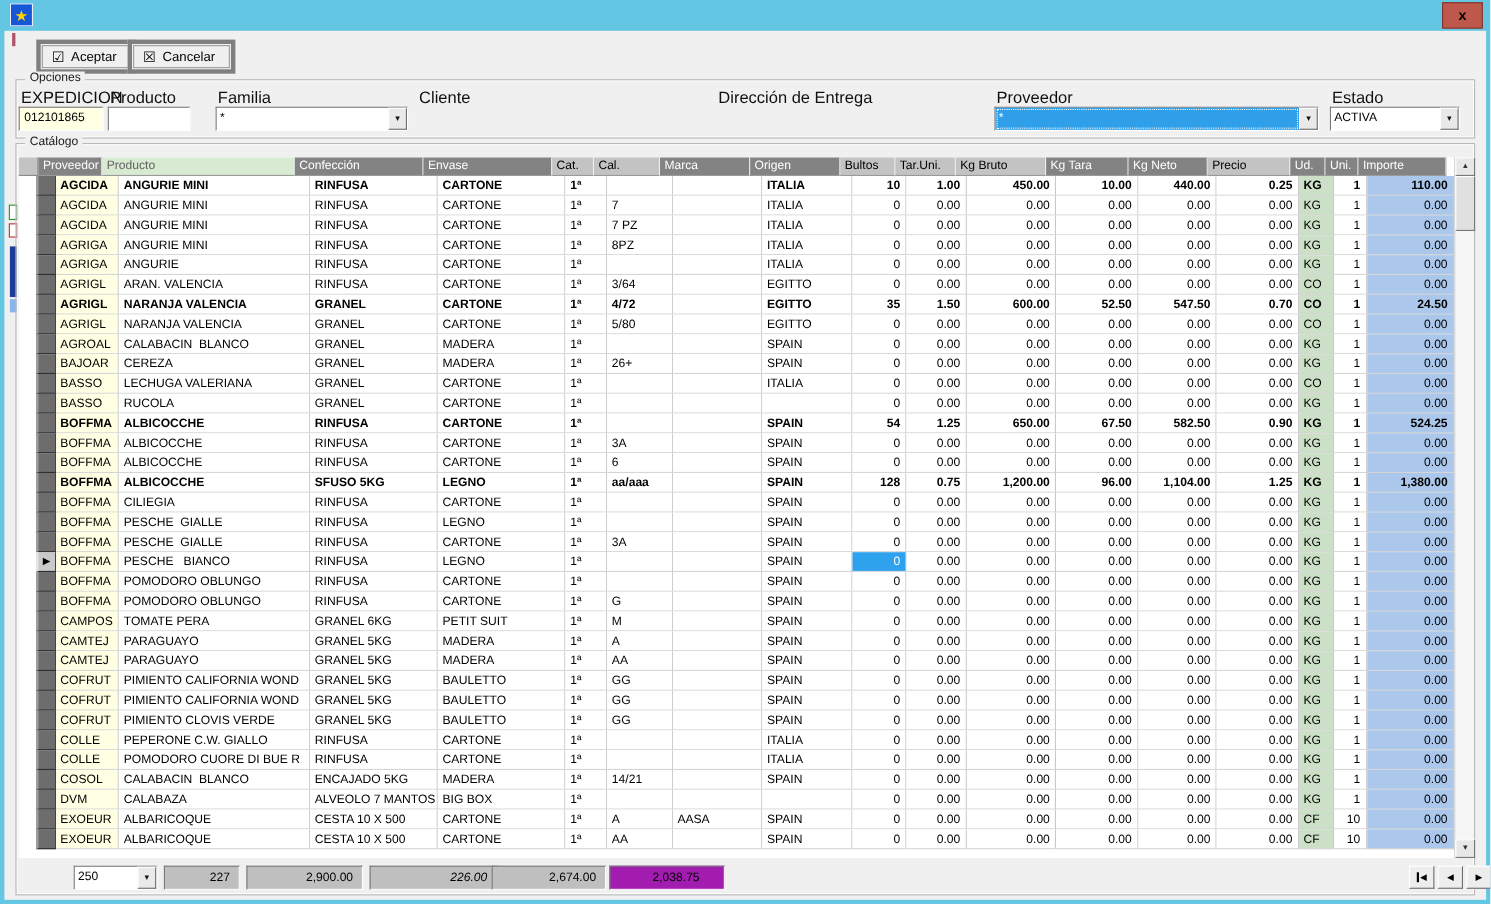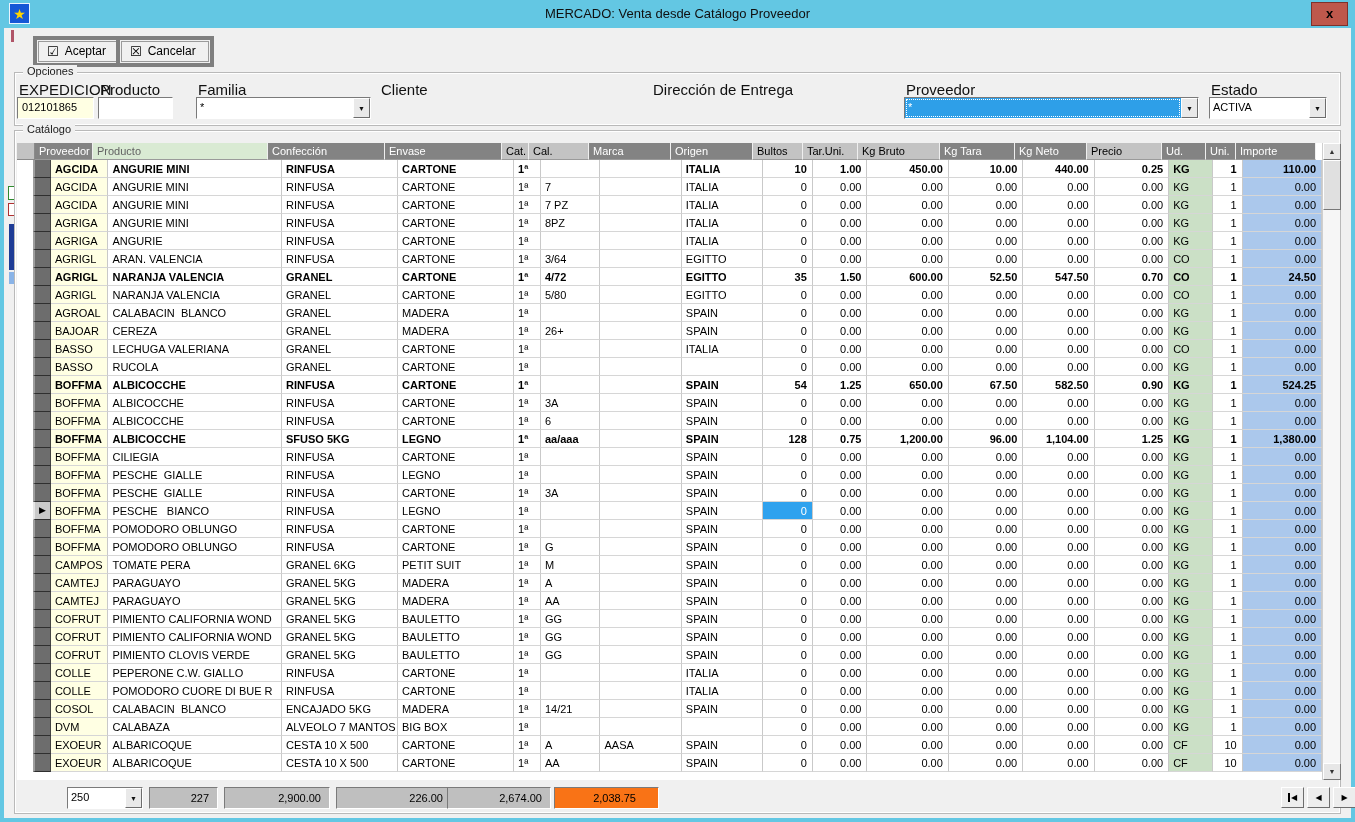--- a/index.html
+++ b/index.html
@@ -55,59 +55,58 @@
   .hs-silver{background:#C3C3C3;color:#000;}
   .hs-green{background:#D9EAD3;color:#636363;}
   .grow{height:18px;margin-left:16px;}
   .grow.bold .cell{font-weight:bold;}
   .rowsel{width:18px;background:#6d6d6d;border-left:2px solid #9e9e9e;border-right:1px solid #444;
           border-bottom:1px solid #2f2f2f;display:flex;align-items:center;justify-content:center;}
   .rowsel.current{background:#c9c9c9;border-left-color:#e6e6e6;}
   .curarrow{font-size:9px;color:#000;line-height:9px;}
   .cell{height:18px;font-size:11px;color:#000;background:#fff;padding:3px 3px 0 4px;white-space:pre;overflow:hidden;
         border-right:1px solid #c9c9c9;border-bottom:1px solid #d6d6d6;}
-  .c0{width:58px}.c1{width:175px}.c2{width:117px}.c3{width:117px}.c4{width:27px}.c5{width:60px}
+  .c0{width:58px}.c1{width:175px}.c2{width:117px}.c3{width:117px}.c4{width:38px}.c5{width:60px}
   .c6{width:82px}.c7{width:82px}.c8{width:50px}.c9{width:55px}.c10{width:82px}.c11{width:75px}
-  .c12{width:72px}.c13{width:75px}.c14{width:44px}.c15{width:30px}.c16{width:80px}
+  .c12{width:72px}.c13{width:75px}.c14{width:32px}.c15{width:30px}.c16{width:80px}
   .cell.c8,.cell.c9,.cell.c10,.cell.c11,.cell.c12,.cell.c13,.cell.c15,.cell.c16{text-align:right;padding-right:5px;}
   .cell.c0{background:#FFFFE3;}
   .cell.c14{background:#CBE0C6;}
   .cell.c16{background:#ABC8EC;}
   .cell.selcell{background:#2FA2EE;color:#fff;}
 
   
   .vscroll{width:18px;background:#f6f6f6;border-left:1px solid #cfcfcf;position:relative;}
   .sbtn{position:absolute;left:0;width:18px;height:17px;background:#e7e7e7;border:1px solid;
         border-color:#fff #777 #777 #fff;display:flex;align-items:center;justify-content:center;}
   .sbtn span{font-size:7px;color:#333;line-height:7px;}
   .sbtn.up{top:0;}
   .sbtn.down{bottom:0;}
   .sthumb{position:absolute;left:0;top:17px;width:18px;height:50px;background:#e0e0e0;border:1px solid;
           border-color:#fff #777 #777 #fff;}
 
   
   .statusrow{position:absolute;left:0;top:656px;width:100%;height:23px;margin-left:48px;}
   .sbox{position:absolute;height:22px;background:#BFBFBF;border:1px solid #7a7a7a;border-right-color:#fff;
         border-bottom-color:#fff;font-size:11px;color:#000;text-align:right;padding:4px 8px 0 2px;}
-  .sbox.blue{background:#f97316;padding-right:22px;}
+  .sbox.blue{background:#a21caf;padding-right:22px;}
   .nav{position:absolute;right:6px;top:0;display:flex;gap:3px;}
   .nav button{width:23px;height:21px;background:#ededed;border:1px solid;border-color:#fff #6d6d6d #6d6d6d #fff;
               display:flex;align-items:center;justify-content:center;gap:1px;padding:0;}
   .tri{font-size:8px;color:#000;line-height:8px;}
   .vbar{display:inline-block;width:2px;height:9px;background:#000;}
 </style>
 </head>
 <body>
 
 <div class="window">
   <div class="titlebar">
     <div class="appicon">
         <span>★</span>
       </div>
-    <div class="apptitle">MERCADO: Venta desde Catálogo Proveedor</div>
     <div class="closebtn"><span>x</span></div>
   </div>
 
   <div class="client">
 
     <div class="frag" style="left:7px;top:2px;width:3px;height:12px;background:#b05568;"></div>
     <div class="frag" style="left:4px;top:158px;width:8px;height:14px;background:#fff;border:1px solid #2e8b2e;"></div>
     <div class="frag" style="left:4px;top:175px;width:8px;height:13px;background:#fff;border:1px solid #b03030;"></div>
     <div class="frag" style="left:5px;top:196px;width:6px;height:46px;background:#1e3c96;"></div>
     <div class="frag" style="left:5px;top:244px;width:6px;height:12px;background:#8ab4e8;"></div>
@@ -886,21 +885,21 @@
 
       <div class="statusrow">
         <div class="combo" style="left:4px;top:0;width:76px;">
           <span class="combo-val">250</span>
           <span class="combo-btn">
               <span>▼</span>
             </span>
         </div>
         <div class="sbox" style="left:86px;width:69px;">227</div>
         <div class="sbox" style="left:161px;width:106px;">2,900.00</div>
-        <div class="sbox" style="left:273px;width:116px;">226.00</div>
+        <div class="sbox" style="left:273px;width:116px;font-style:italic;">226.00</div>
         <div class="sbox" style="left:384px;width:104px;">2,674.00</div>
         <div class="sbox blue" style="left:491px;width:105px;">2,038.75</div>
 
         <div class="nav">
           <button>
               <span class="vbar"></span>
               <span class="tri">◀</span>
             </button>
           <button>
               <span class="tri">◀</span>

